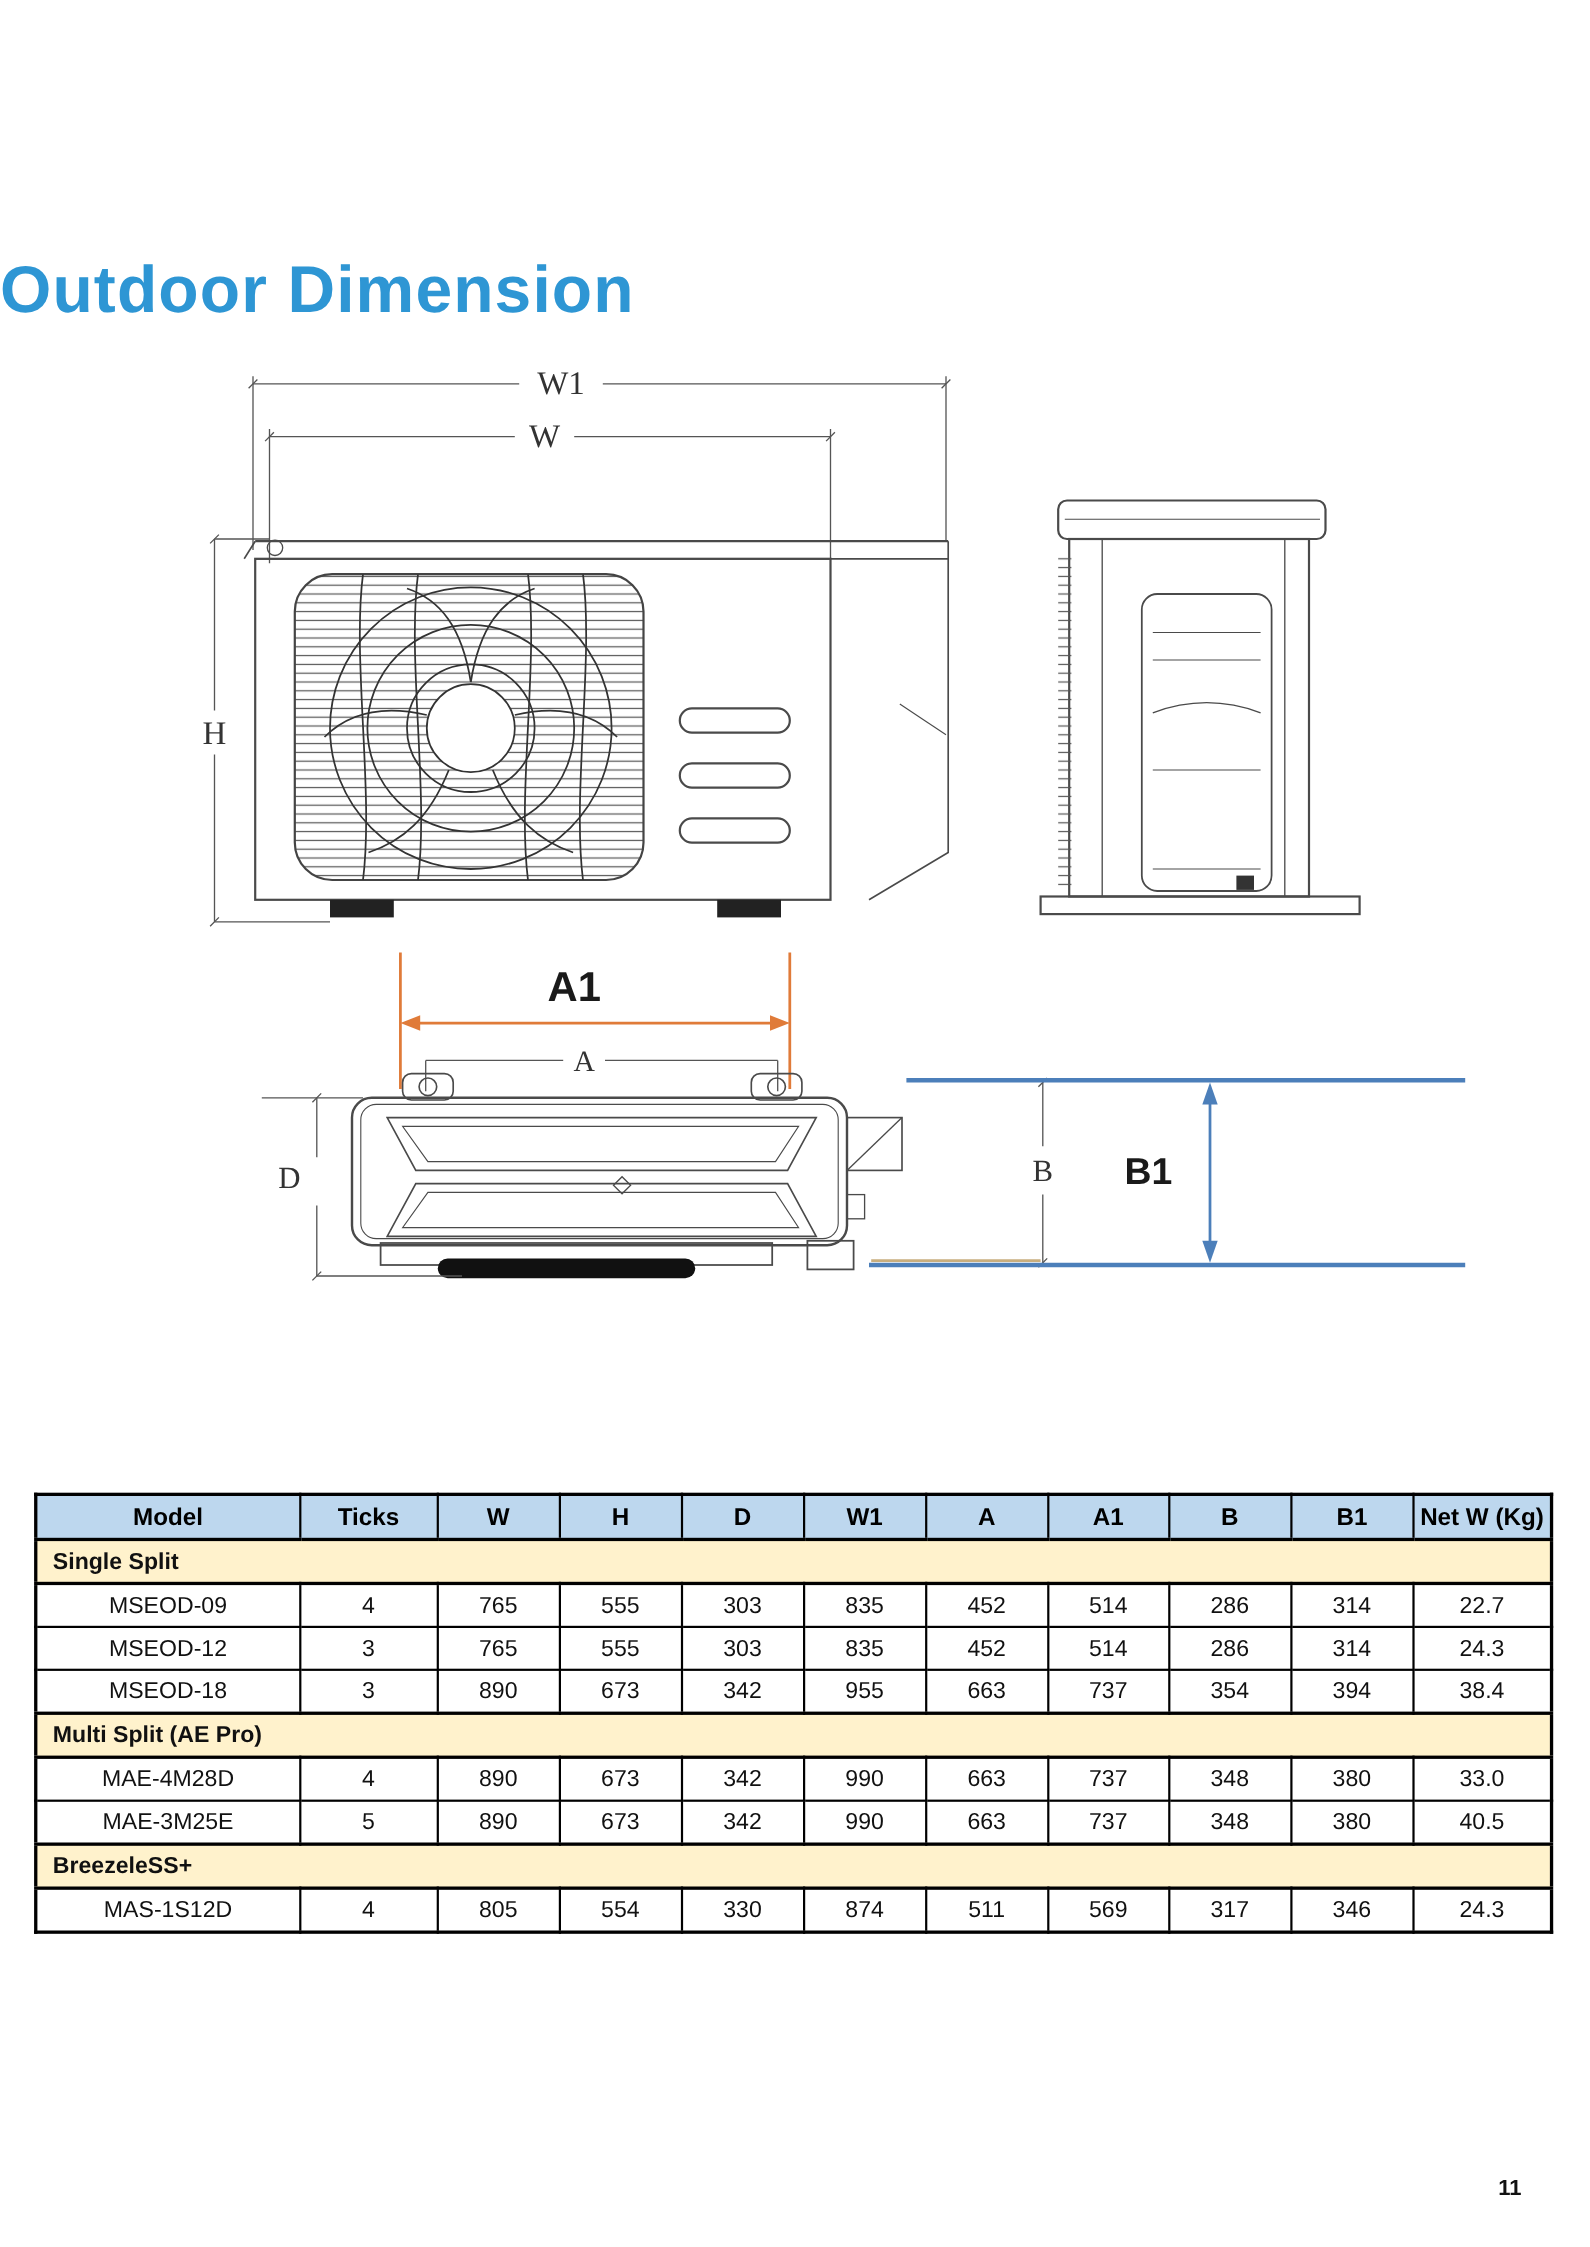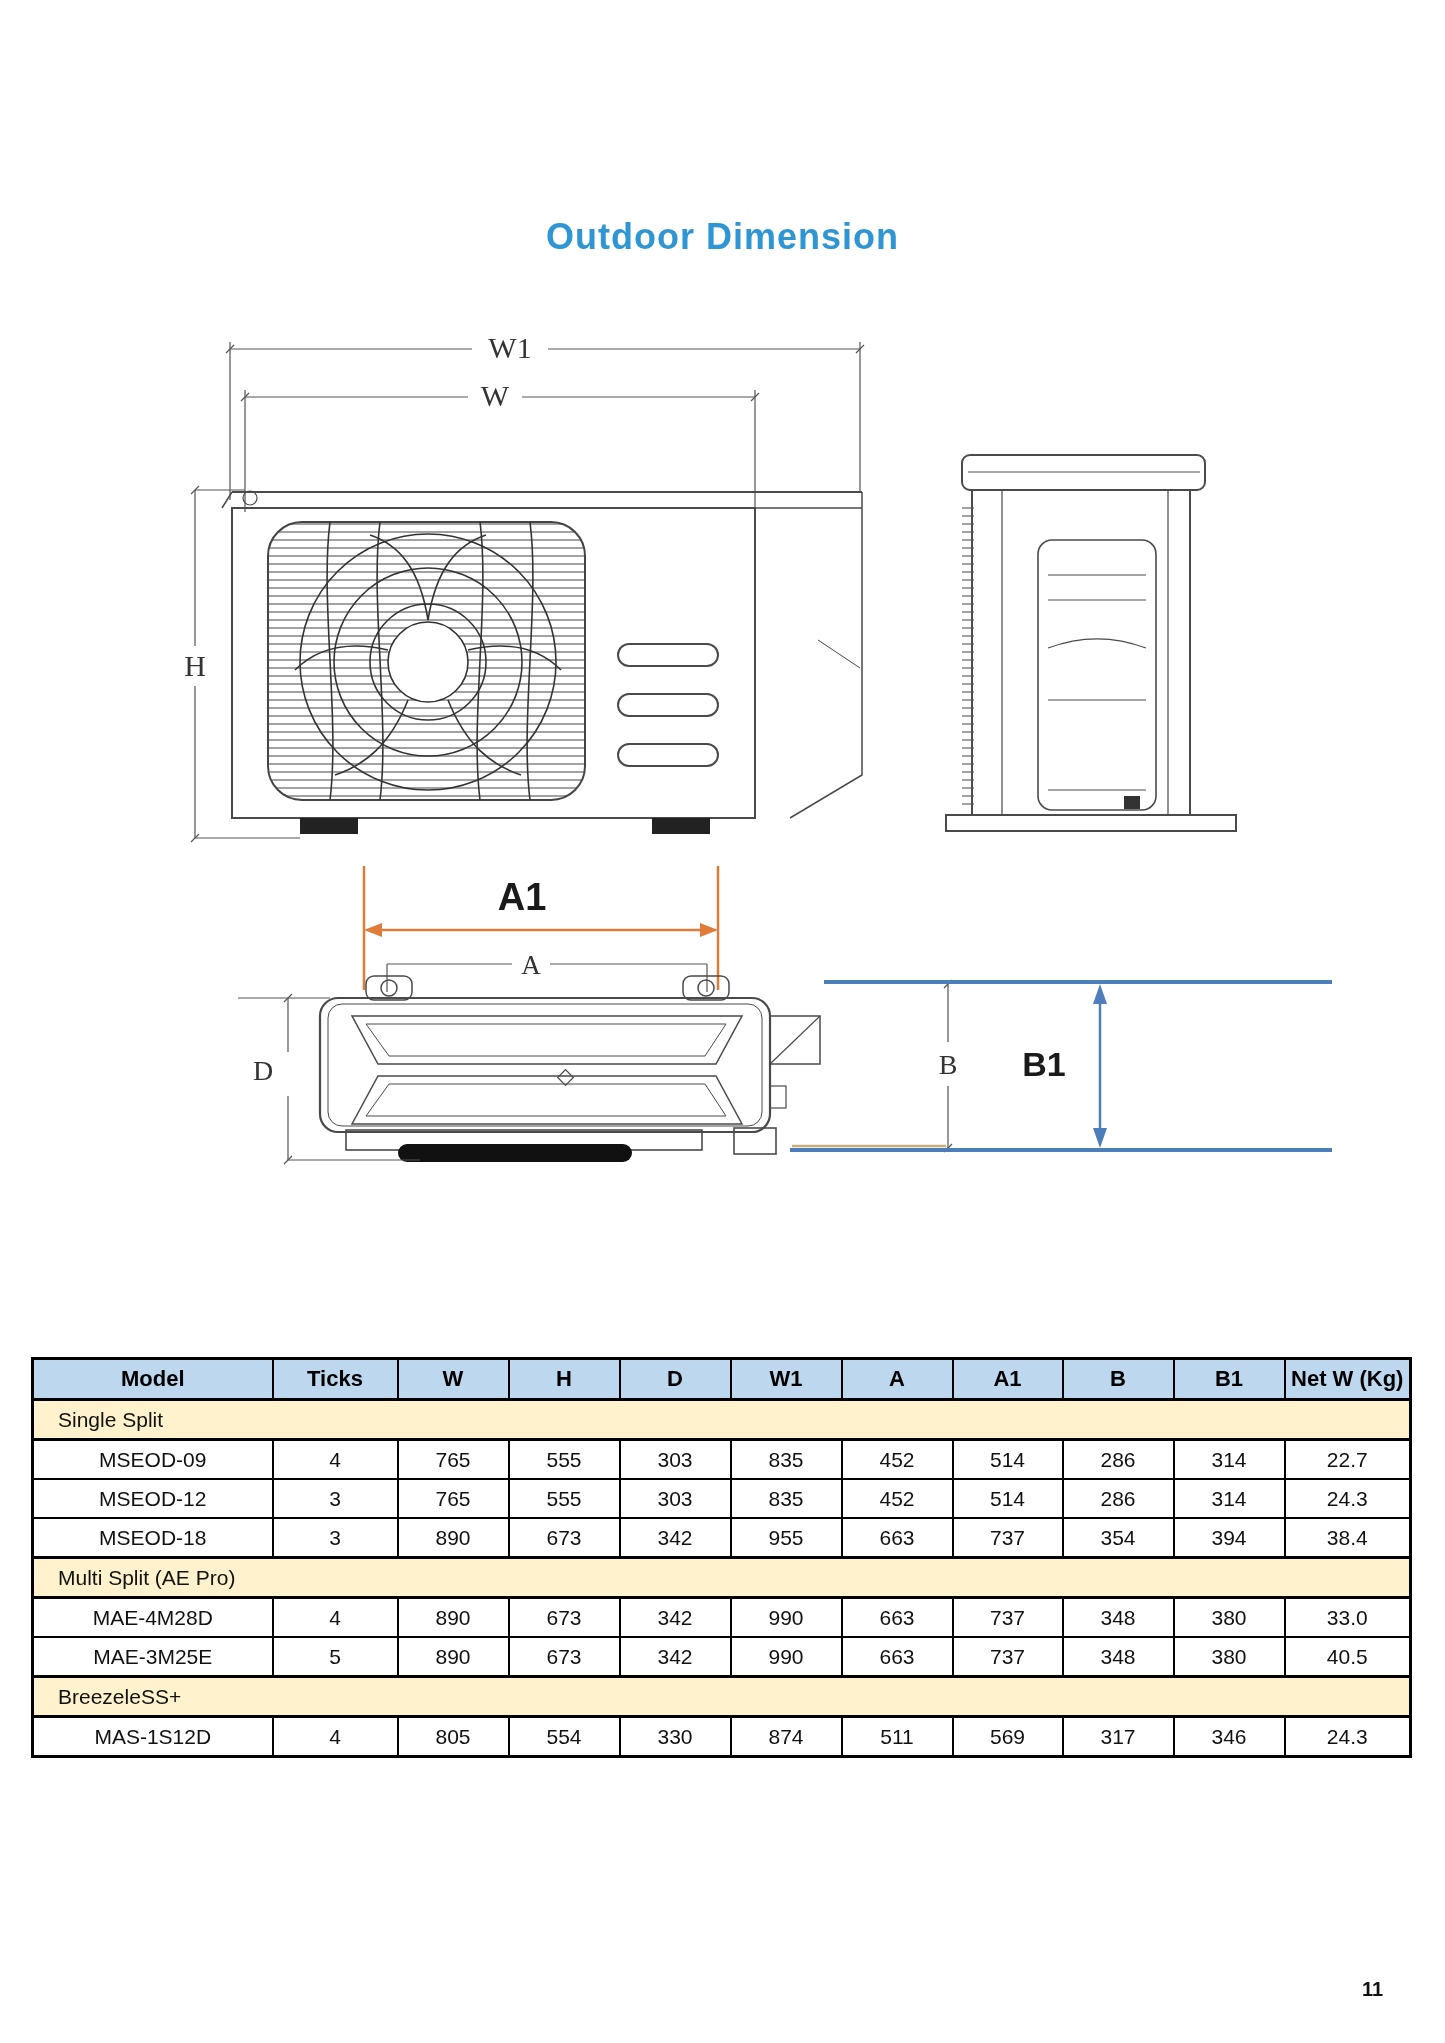--- a/index.html
+++ b/index.html
@@ -1,30 +1,30 @@
 <!DOCTYPE html>
 <html><head>
 <meta charset="utf-8">
 <style>
   html,body{margin:0;padding:0;background:#ffffff;}
   #page{position:relative;width:1445px;height:2043px;background:#ffffff;overflow:hidden;
         font-family:"Liberation Sans",sans-serif;}
-  #title{position:absolute;top:216px;left:0;width:100%;text-align:center;
-         font-size:36px;font-weight:bold;letter-spacing:1px;color:#2E96D4;}
+  #title{position:absolute;top:229px;left:0;width:100%;
+         font-size:60px;font-weight:bold;letter-spacing:1px;color:#2E96D4;}
   #drawing{position:absolute;top:0;left:0;}
   .dimtext{font-family:"Liberation Serif",serif;fill:#333;}
   .dimbold{font-family:"Liberation Sans",sans-serif;font-weight:bold;fill:#1a1a1a;}
   #spec-table{position:absolute;top:1357px;left:31px;width:1378px;
               border-collapse:collapse;table-layout:fixed;border:3px solid #000;}
   #spec-table th{background:#BDD7EE;border:2px solid #000;border-bottom:3px solid #000;
                  font-size:22px;font-weight:bold;color:#000;padding:6px 2px;height:26px;margin-top:17px;}
   #spec-table td{border:2px solid #000;font-size:21px;color:#111;text-align:center;
                  padding:5px 2px;height:27px;background:#fff;}
-  #spec-table tr.section-row td{background:#FFF2CC;text-align:left;font-weight:normal;
-                 border-top:3px solid #000;border-bottom:3px solid #000;padding-left:24px;}
+  #spec-table tr.section-row td{background:#FFF2CC;text-align:left;font-weight:bold;
+                 border-top:3px solid #000;border-bottom:3px solid #000;padding-left:14px;}
   #page-number{position:absolute;top:1978px;left:1362px;font-size:20px;font-weight:bold;color:#111;}
 </style>
 </head>
 <body>
 
 <div id="page">
 
   <div id="title">Outdoor Dimension</div>
 
   <svg id="drawing" width="1445" height="1250" viewBox="0 0 1445 1250">

